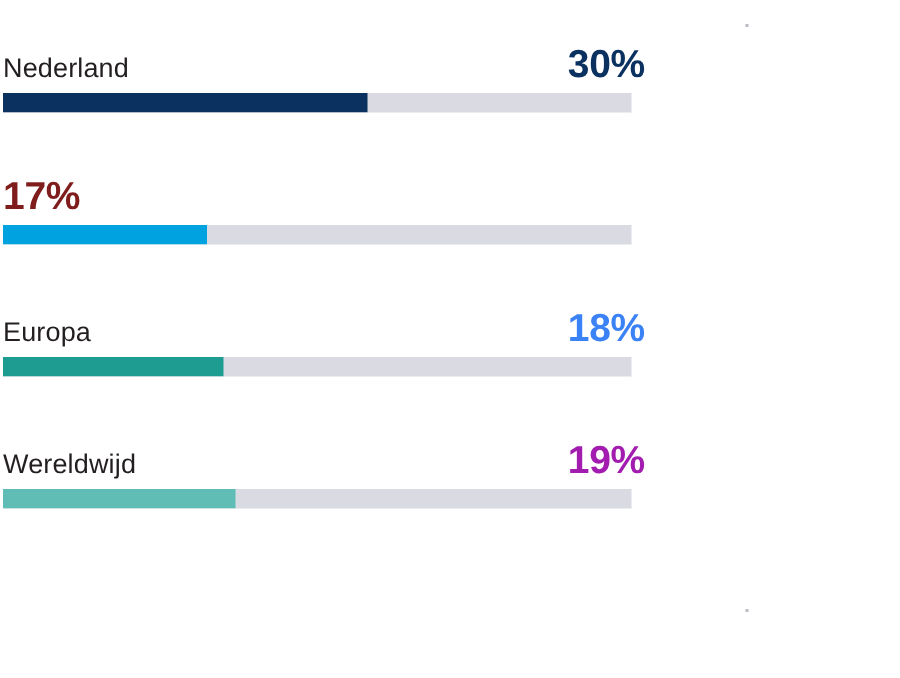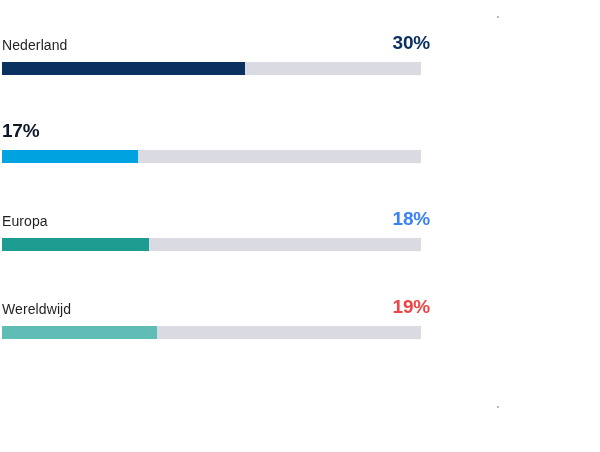--- a/index.html
+++ b/index.html
@@ -39,29 +39,29 @@
   .row-header {
     position: relative;
     display: flex;
     align-items: flex-end;
     justify-content: space-between;
     height: 33px;
     width: 428px;
   }
 
   .row-label {
-    font-size: 14px;
+    font-size: 18px;
     line-height: 20px;
     color: #231f20;
     letter-spacing: 0.1px;
     white-space: nowrap;
   }
 
   .row-value {
-    font-size: 19px;
+    font-size: 26px;
     line-height: 25px;
     font-weight: bold;
     letter-spacing: -0.2px;
     white-space: nowrap;
     text-align: right;
   }
 
   .bar-track {
     position: relative;
     margin-top: 7px;
@@ -97,41 +97,41 @@
         <span class="row-label">Nederland</span>
         <span class="row-value" style="color: rgb(11, 49, 96);">30%</span>
       </div>
       <div class="bar-track" style="background: rgb(217, 218, 226);">
         <div class="bar-fill" style="background: rgb(11, 49, 96); width: 58%;"></div>
       </div>
     </div>
 
     <div class="bar-row">
       <div class="row-header">
-        <span class="row-value" style="color: #0f172a;">17%</span>
+        <span class="row-value" style="color: #7f1d1d;">17%</span>
       </div>
       <div class="bar-track" style="background: rgb(217, 218, 226);">
         <div class="bar-fill" style="background: rgb(0, 163, 224); width: 32.5%;"></div>
       </div>
     </div>
 
     <div class="bar-row">
       <div class="row-header">
         <span class="row-label">Europa</span>
         <span class="row-value" style="color: #3b82f6;">18%</span>
       </div>
       <div class="bar-track" style="background: rgb(217, 218, 226);">
         <div class="bar-fill" style="background: rgb(31, 156, 146); width: 35%;"></div>
       </div>
     </div>
 
     <div class="bar-row">
       <div class="row-header">
         <span class="row-label">Wereldwijd</span>
-        <span class="row-value" style="color: #ef4444;">19%</span>
+        <span class="row-value" style="color: #a21caf;">19%</span>
       </div>
       <div class="bar-track" style="background: rgb(217, 218, 226);">
         <div class="bar-fill" style="background: rgb(95, 189, 181); width: 37%;"></div>
       </div>
     </div>
 
   </div>
 
   <span class="speck" style="left:497px; top:16px;"></span>
   <span class="speck" style="left:497px; top:406px;"></span>

